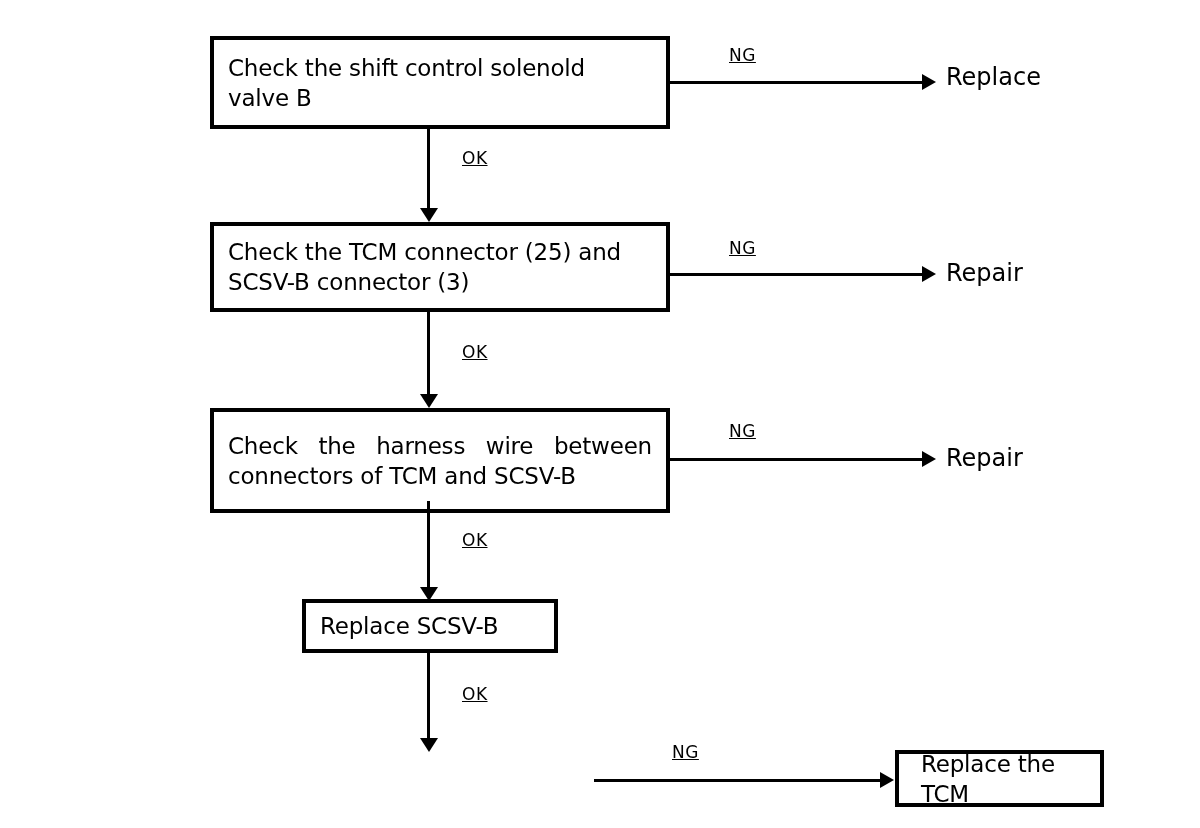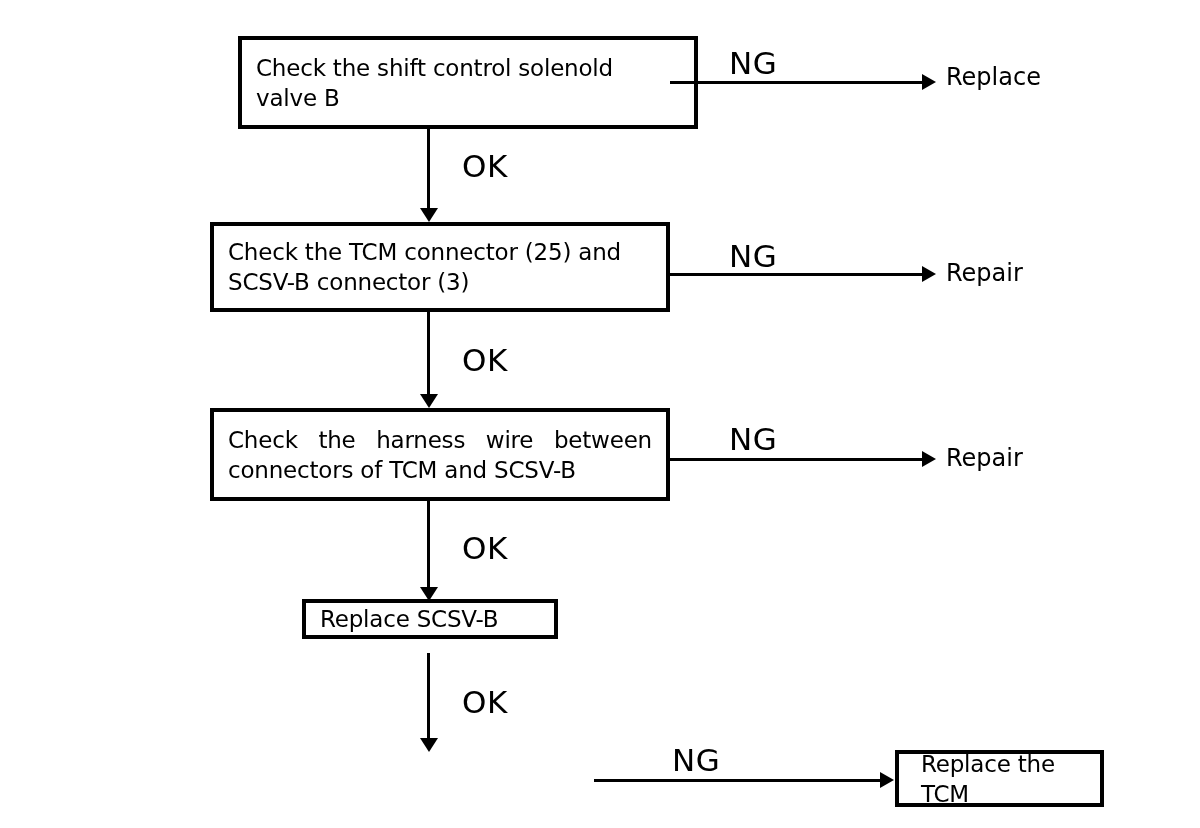--- a/index.html
+++ b/index.html
@@ -19,24 +19,24 @@
     background: #fff;
     display: flex;
     align-items: center;
     padding: 2px 14px;
     font-size: 23px;
     line-height: 30px;
     letter-spacing: -0.2px;
   }
   .node .txt { display: block; width: 100%; }
   .text-justify { text-align: justify; }
-  .n1 { left: 210px; top: 36px;  width: 460px; height: 93px; margin-left: 28px; }
+  .n1 { left: 210px; top: 36px;  width: 460px; height: 93px; }
   .n2 { left: 210px; top: 222px; width: 460px; height: 90px; }
-  .n3 { left: 210px; top: 408px; width: 460px; height: 93px; }
-  .n4 { left: 302px; top: 599px; width: 256px; height: 40px; }
+  .n3 { left: 210px; top: 408px; width: 460px; height: 105px; }
+  .n4 { left: 302px; top: 599px; width: 256px; height: 54px; }
   .n5 { left: 256px; top: 752px; width: 338px; height: 56px; }
   .n6 { left: 895px; top: 750px; width: 209px; height: 57px; padding-left: 22px; align-items: center; }
 
   .vline { position: absolute; left: 427px; width: 3px; background: #000; }
   .v1 { top: 129px; height: 81px; }
   .v2 { top: 312px; height: 84px; }
   .v3 { top: 501px; height: 87px; }
   .v4 { top: 653px; height: 87px; }
 
   .tri-down {
@@ -58,21 +58,21 @@
   .tri-right {
     position: absolute; width: 0; height: 0;
     border-top: 8px solid transparent; border-bottom: 8px solid transparent;
     border-left: 14px solid #000;
   }
   .r1 { left: 922px; top: 74px;  }
   .r2 { left: 922px; top: 266px; }
   .r3 { left: 922px; top: 451px; }
   .r4 { left: 880px; top: 772px; }
 
-  .lbl { position: absolute; font-size: 31px; letter-spacing: 0.5px; }
+  .lbl { position: absolute; font-size: 17px; letter-spacing: 0.5px; text-decoration: underline; }
   .ok1 { left: 462px; top: 148px; }
   .ok2 { left: 462px; top: 342px; }
   .ok3 { left: 462px; top: 530px; }
   .ok4 { left: 462px; top: 684px; }
   .ng1 { left: 729px; top: 45px;  }
   .ng2 { left: 729px; top: 238px; }
   .ng3 { left: 729px; top: 421px; }
   .ng4 { left: 672px; top: 742px; }
 
   .outcome { position: absolute; font-size: 24px; }

